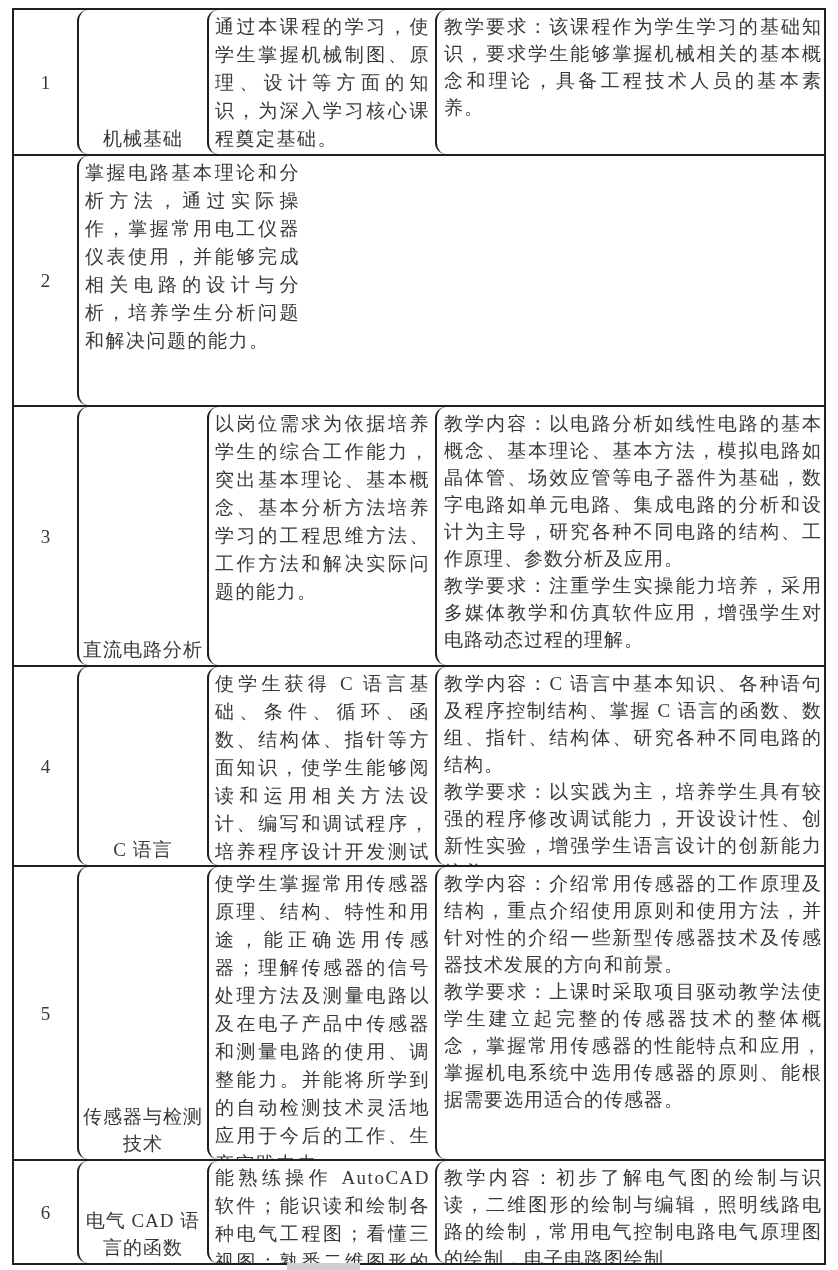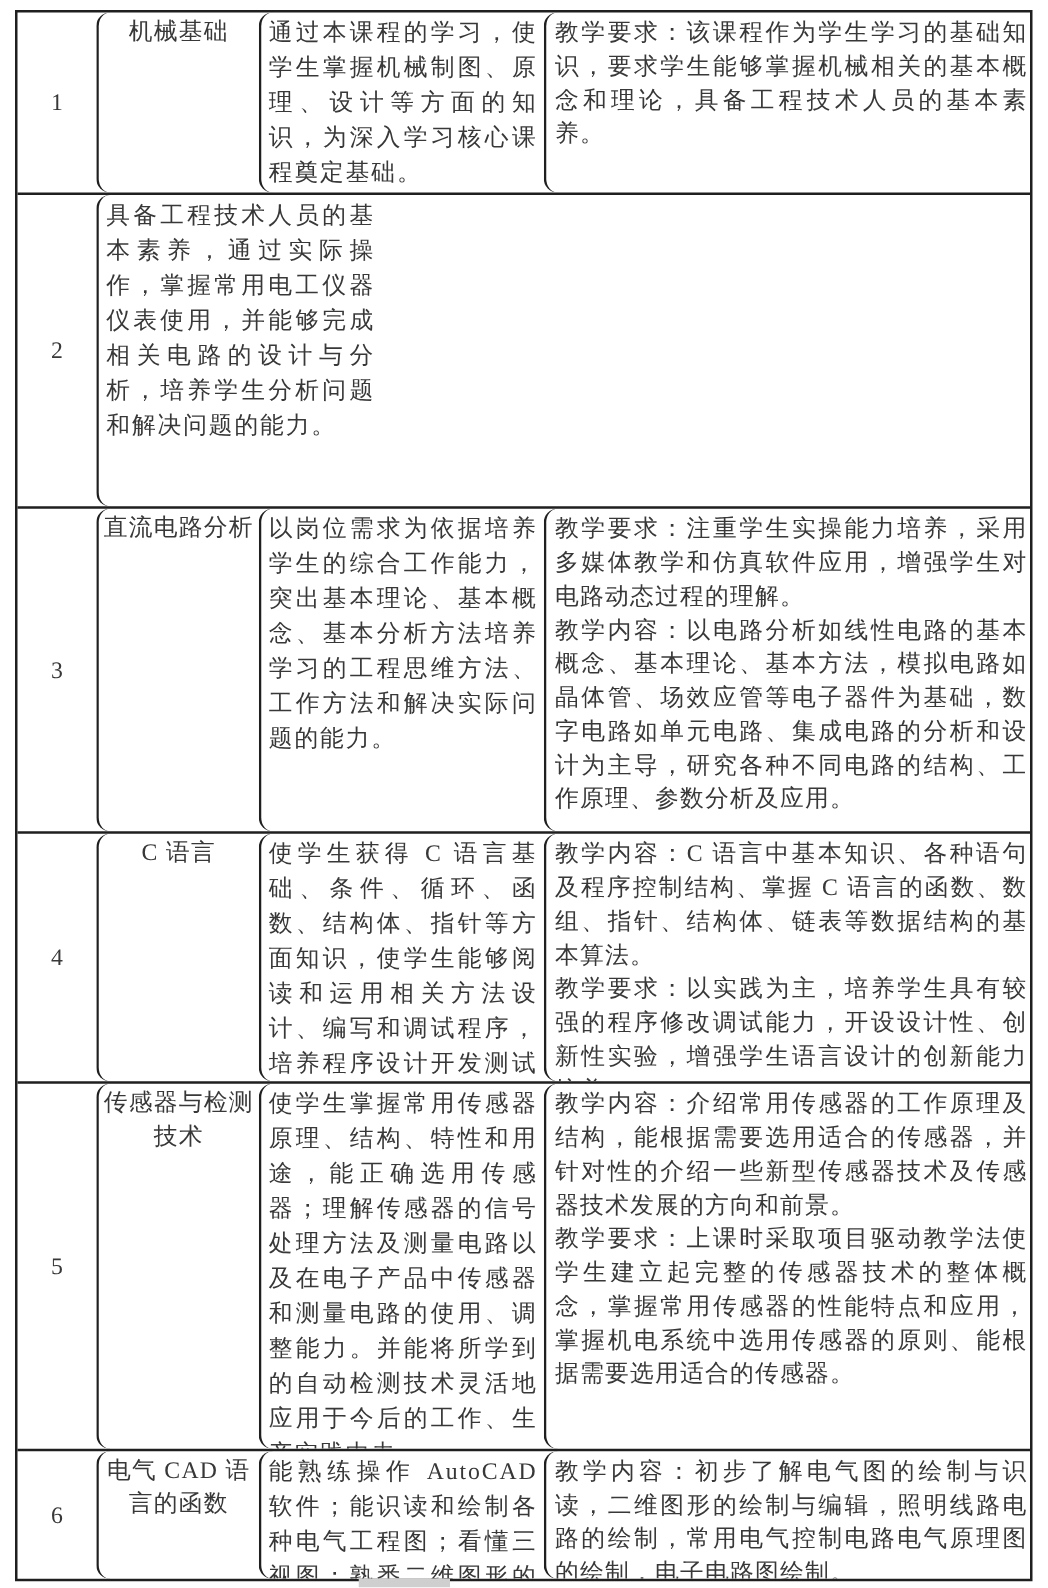--- a/index.html
+++ b/index.html
@@ -31,21 +31,21 @@
     border-radius: 11px;
   }
   .cell + .cell { border-left: 2px solid #1f1f1f; }
   .c-num {
     width: 63px; flex: 0 0 63px;
     display: flex; align-items: center; justify-content: center;
     font-size: 19px;
   }
   .c-course {
     width: 130px; flex: 0 0 130px;
-    display: flex; align-items: flex-start; justify-content: center;
+    display: flex; align-items: flex-end; justify-content: center;
     text-align: center;
     padding: 2px 2px;
     letter-spacing: 1px;
   }
   .c-obj {
     width: 228px; flex: 0 0 228px;
     padding: 3px 5px 2px 6px;
     text-align: justify;
     letter-spacing: 1.5px;
     line-height: 28px;
@@ -85,68 +85,68 @@
       <div class="cell c-content">
         <p>教学要求：该课程作为学生学习的基础知识，要求学生能够掌握机械相关的基本概念和理论，具备工程技术人员的基本素养。</p>
       </div>
     </div>
 
     <div class="row" style="height:251px">
       <div class="cell c-num">
           <span>2</span>
         </div>
       <div class="cell c-obj">
-          <p>具备工程技术人员的基本素养，通过实际操作，掌握常用电工仪器仪表使用，并能够完成相关电路的设计与分析，培养学生分析问题和解决问题的能力。</p>
+          <p>掌握电路基本理论和分析方法，通过实际操作，掌握常用电工仪器仪表使用，并能够完成相关电路的设计与分析，培养学生分析问题和解决问题的能力。</p>
         </div>
     </div>
 
     <div class="row" style="height:260px">
       <div class="cell c-num">
           <span>3</span>
         </div>
       <div class="cell c-course">
           <span>直流电路分析</span>
         </div>
       <div class="cell c-obj">
           <p>以岗位需求为依据培养学生的综合工作能力，突出基本理论、基本概念、基本分析方法培养学习的工程思维方法、工作方法和解决实际问题的能力。</p>
         </div>
       <div class="cell c-content">
+        <p>教学内容：以电路分析如线性电路的基本概念、基本理论、基本方法，模拟电路如晶体管、场效应管等电子器件为基础，数字电路如单元电路、集成电路的分析和设计为主导，研究各种不同电路的结构、工作原理、参数分析及应用。</p>
         <p>教学要求：注重学生实操能力培养，采用多媒体教学和仿真软件应用，增强学生对电路动态过程的理解。</p>
-        <p>教学内容：以电路分析如线性电路的基本概念、基本理论、基本方法，模拟电路如晶体管、场效应管等电子器件为基础，数字电路如单元电路、集成电路的分析和设计为主导，研究各种不同电路的结构、工作原理、参数分析及应用。</p>
       </div>
     </div>
 
     <div class="row" style="height:200px">
       <div class="cell c-num">
           <span>4</span>
         </div>
       <div class="cell c-course">
           <span>C 语言</span>
         </div>
       <div class="cell c-obj">
           <p>使学生获得 C 语言基础、条件、循环、函数、结构体、指针等方面知识，使学生能够阅读和运用相关方法设计、编写和调试程序，培养程序设计开发测试能力。</p>
         </div>
       <div class="cell c-content">
-        <p>教学内容：C 语言中基本知识、各种语句及程序控制结构、掌握 C 语言的函数、数组、指针、结构体、链表等数据结构的基本算法。</p>
+        <p>教学内容：C 语言中基本知识、各种语句及程序控制结构、掌握 C 语言的函数、数组、指针、结构体、研究各种不同电路的结构。</p>
         <p>教学要求：以实践为主，培养学生具有较强的程序修改调试能力，开设设计性、创新性实验，增强学生语言设计的创新能力培养。</p>
       </div>
     </div>
 
     <div class="row" style="height:294px">
       <div class="cell c-num">
           <span>5</span>
         </div>
       <div class="cell c-course">
           <span>传感器与检测技术</span>
         </div>
       <div class="cell c-obj">
           <p>使学生掌握常用传感器原理、结构、特性和用途，能正确选用传感器；理解传感器的信号处理方法及测量电路以及在电子产品中传感器和测量电路的使用、调整能力。并能将所学到的自动检测技术灵活地应用于今后的工作、生产实践中去。</p>
         </div>
       <div class="cell c-content">
-        <p>教学内容：介绍常用传感器的工作原理及结构，能根据需要选用适合的传感器，并针对性的介绍一些新型传感器技术及传感器技术发展的方向和前景。</p>
+        <p>教学内容：介绍常用传感器的工作原理及结构，重点介绍使用原则和使用方法，并针对性的介绍一些新型传感器技术及传感器技术发展的方向和前景。</p>
         <p>教学要求：上课时采取项目驱动教学法使学生建立起完整的传感器技术的整体概念，掌握常用传感器的性能特点和应用，掌握机电系统中选用传感器的原则、能根据需要选用适合的传感器。</p>
       </div>
     </div>
 
     <div class="row" style="height:104px">
       <div class="cell c-num">
           <span>6</span>
         </div>
       <div class="cell c-course">
           <span>电气 CAD 语言的函数</span>

